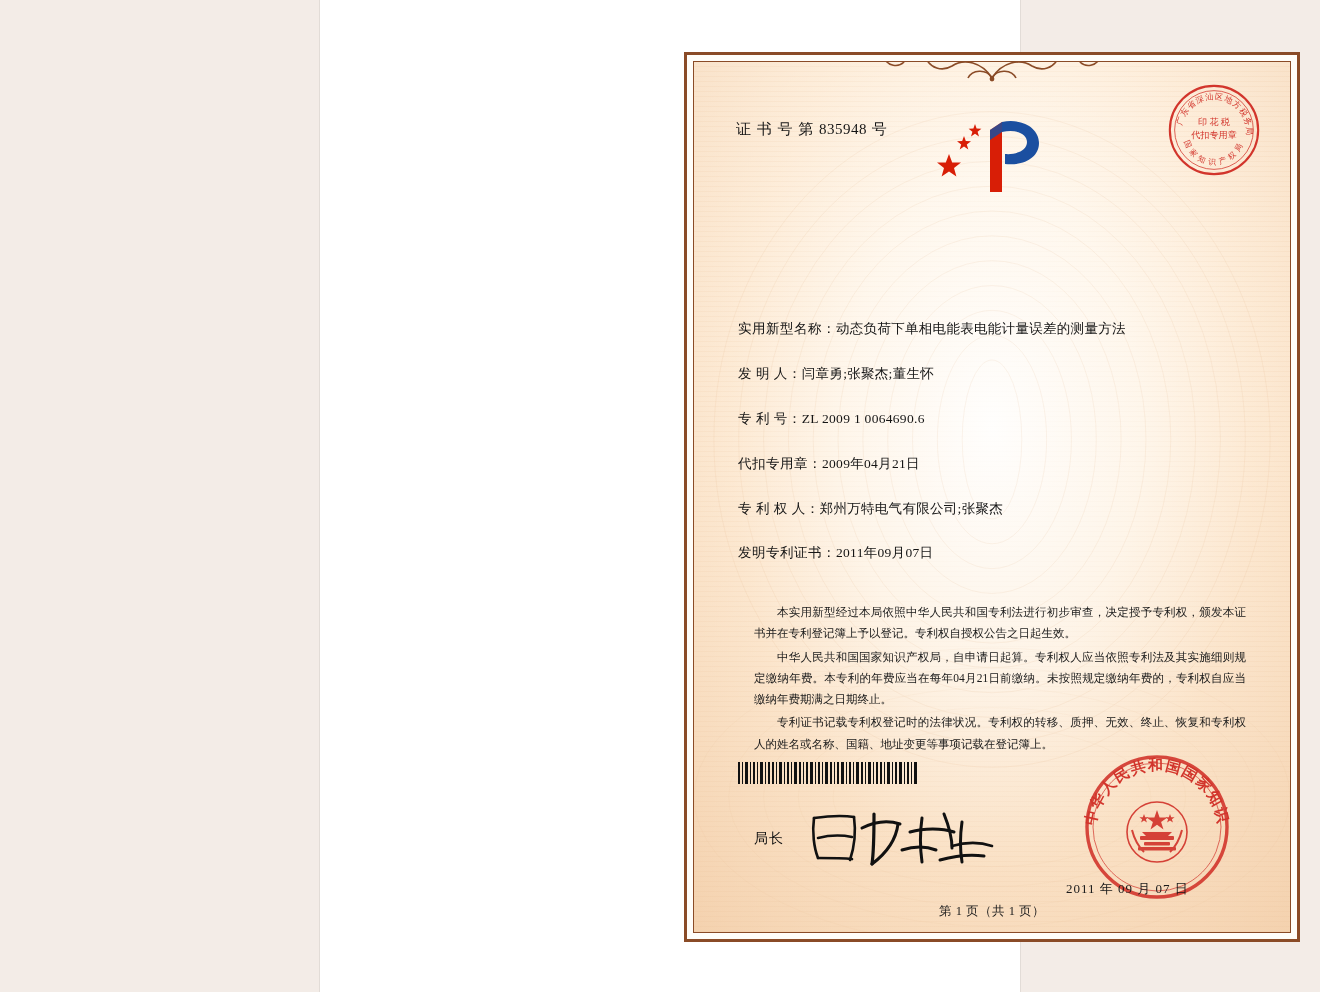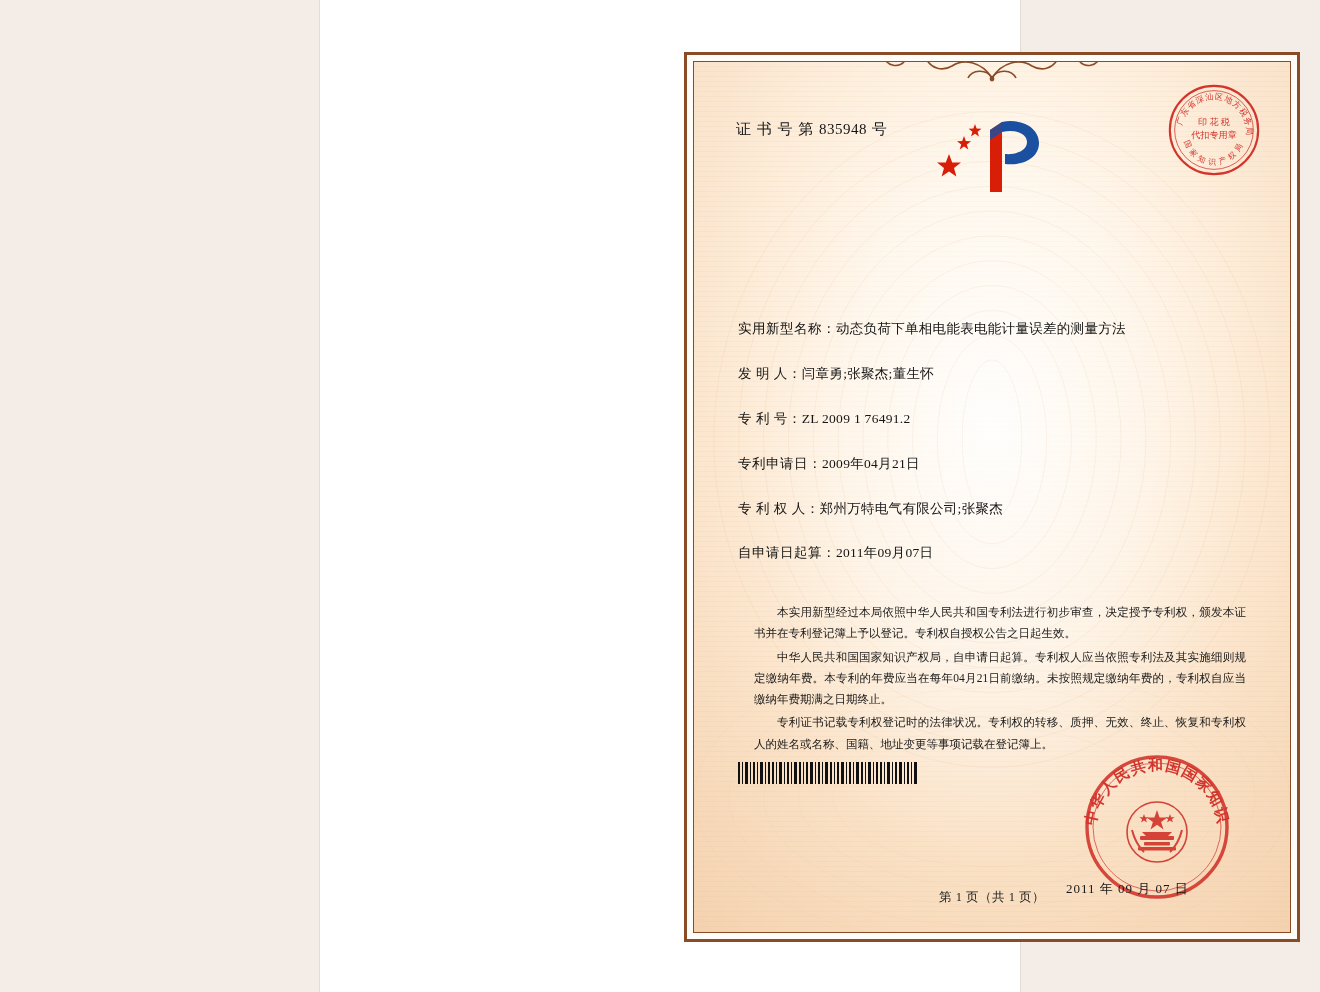--- a/index.html
+++ b/index.html
@@ -188,21 +188,21 @@
     width: 180px;
     text-align: left;
     font-size: 13px;
     letter-spacing: 1px;
     color: #1b1b1b;
   }
   .page-footer {
     position: absolute;
     left: 0;
     right: 0;
-    bottom: 26px;
+    bottom: 12px;
     text-align: center;
     font-size: 12.5px;
     color: #1b1b1b;
     letter-spacing: 0.5px;
     margin-top: 41px;
   }
 </style>
 </head>
 <body>
 
@@ -292,30 +292,30 @@
 
 
           <div class="fields">
             <div class="field">
               <span class="lbl">实用新型名称：</span><span class="val">动态负荷下单相电能表电能计量误差的测量方法</span>
             </div>
             <div class="field">
               <span class="lbl">发 明 人：</span><span class="val">闫章勇;张聚杰;董生怀</span>
             </div>
             <div class="field">
-              <span class="lbl">专 利 号：</span><span class="val">ZL 2009 1 76491.2</span>
-            </div>
-            <div class="field">
-              <span class="lbl">专利申请日：</span><span class="val">2009年04月21日</span>
+              <span class="lbl">专 利 号：</span><span class="val">ZL 2009 1 0064690.6</span>
+            </div>
+            <div class="field">
+              <span class="lbl">代扣专用章：</span><span class="val">2009年04月21日</span>
             </div>
             <div class="field">
               <span class="lbl">专 利 权 人：</span><span class="val">郑州万特电气有限公司;张聚杰</span>
             </div>
             <div class="field">
-              <span class="lbl">自申请日起算：</span><span class="val">2011年09月07日</span>
+              <span class="lbl">发明专利证书：</span><span class="val">2011年09月07日</span>
             </div>
           </div>
 
           <div class="paragraphs">
             <p>本实用新型经过本局依照中华人民共和国专利法进行初步审查，决定授予专利权，颁发本证书并在专利登记簿上予以登记。专利权自授权公告之日起生效。</p>
             <p>中华人民共和国国家知识产权局，自申请日起算。专利权人应当依照专利法及其实施细则规定缴纳年费。本专利的年费应当在每年04月21日前缴纳。未按照规定缴纳年费的，专利权自应当缴纳年费期满之日期终止。</p>
             <p>专利证书记载专利权登记时的法律状况。专利权的转移、质押、无效、终止、恢复和专利权人的姓名或名称、国籍、地址变更等事项记载在登记簿上。</p>
           </div>
 
           <svg class="barcode" viewBox="0 0 180 22" preserveAspectRatio="none">
@@ -363,20 +363,42 @@
               <rect x="154" y="0" width="1" height="22"></rect>
                 <rect x="157" y="0" width="2" height="22"></rect>
               <rect x="161" y="0" width="3" height="22"></rect>
                 <rect x="166" y="0" width="1" height="22"></rect>
               <rect x="169" y="0" width="2" height="22"></rect>
                 <rect x="173" y="0" width="1" height="22"></rect>
               <rect x="176" y="0" width="3" height="22"></rect>
             </g>
           </svg>
 
+          <div class="signature-row">
+            <div class="sig-label">局长</div>
+            <svg class="sig-img" viewBox="0 0 200 70">
+              <g fill="none" stroke="#111" stroke-width="2.6" stroke-linecap="round" stroke-linejoin="round">
+                <path d="M12 16 C10 30, 12 46, 16 56"></path>
+                <path d="M12 16 C26 14, 40 13, 52 15"></path>
+                <path d="M52 15 C54 30, 52 46, 48 58"></path>
+                <path d="M16 36 C28 33, 40 33, 50 35"></path>
+                <path d="M16 56 C28 56, 40 56, 50 57"></path>
+                <path d="M72 12 C72 30, 72 48, 70 62" stroke-width="3.2"></path>
+                <path d="M60 26 C72 20, 86 18, 98 22" stroke-width="3"></path>
+                <path d="M96 22 C94 38, 86 50, 70 62" stroke-width="3"></path>
+                <path d="M100 48 C112 44, 124 44, 134 48" stroke-width="3"></path>
+                <path d="M120 16 C118 30, 118 46, 120 60" stroke-width="3"></path>
+                <path d="M108 30 C122 26, 140 26, 152 30" stroke-width="3"></path>
+                <path d="M142 12 C146 22, 150 34, 150 46" stroke-width="3"></path>
+                <path d="M138 58 C152 54, 168 52, 182 54" stroke-width="3"></path>
+                <path d="M160 20 C158 34, 158 48, 160 60" stroke-width="3"></path>
+                <path d="M150 44 C164 40, 178 40, 190 44" stroke-width="2.6"></path>
+              </g>
+            </svg>
+          </div>
 
           <svg class="seal-bottom" viewBox="0 0 150 150">
             <circle cx="75" cy="75" r="70" fill="none" stroke="#d2352c" stroke-width="3.4" opacity="0.9"></circle>
             <circle cx="75" cy="75" r="64" fill="none" stroke="#d2352c" stroke-width="1" opacity="0.7"></circle>
             <path id="sealArcTop" d="M 13 80 A 62 62 0 0 1 137 80" fill="none"></path>
             <text font-size="15" fill="#d2352c" font-family="'Liberation Serif',serif" font-weight="bold" letter-spacing="1.5">
               <textPath href="#sealArcTop" startOffset="3%">中华人民共和国国家知识产权局</textPath>
             </text>
             <g opacity="0.92">
               <circle cx="75" cy="80" r="30" fill="none" stroke="#d2352c" stroke-width="1.6"></circle>

